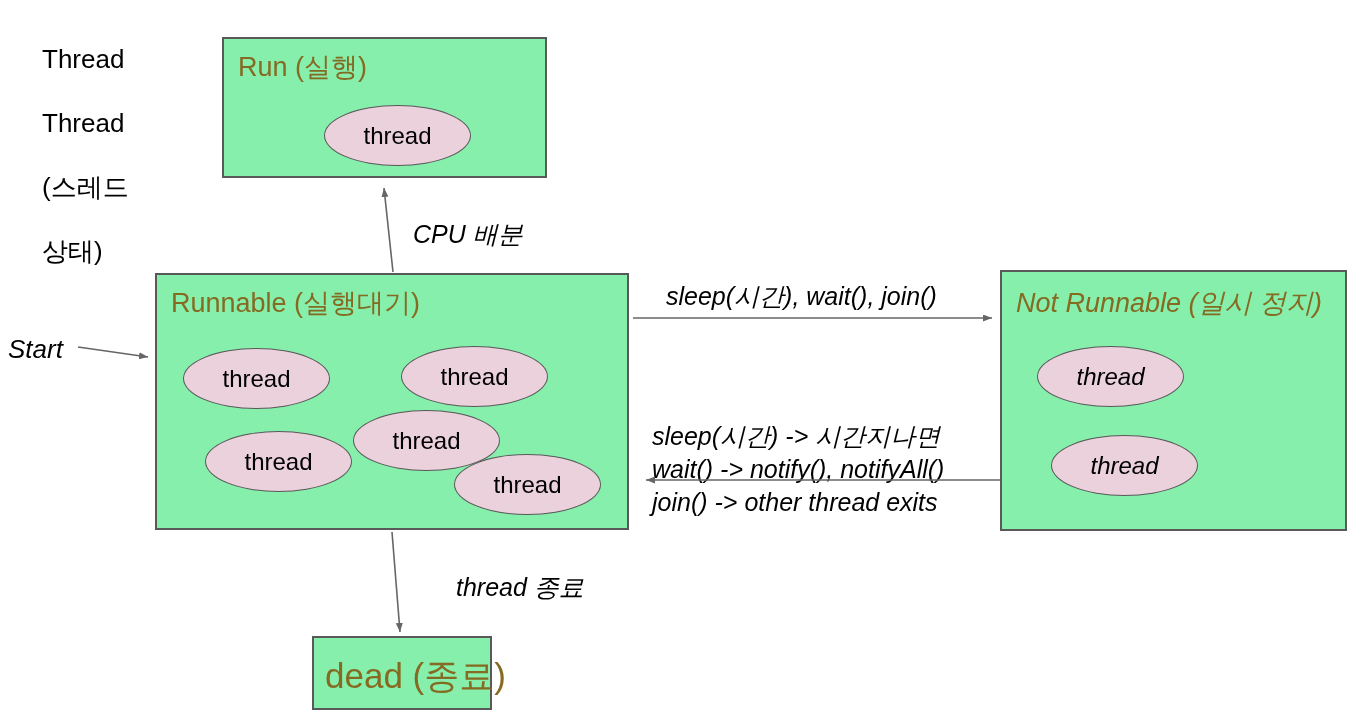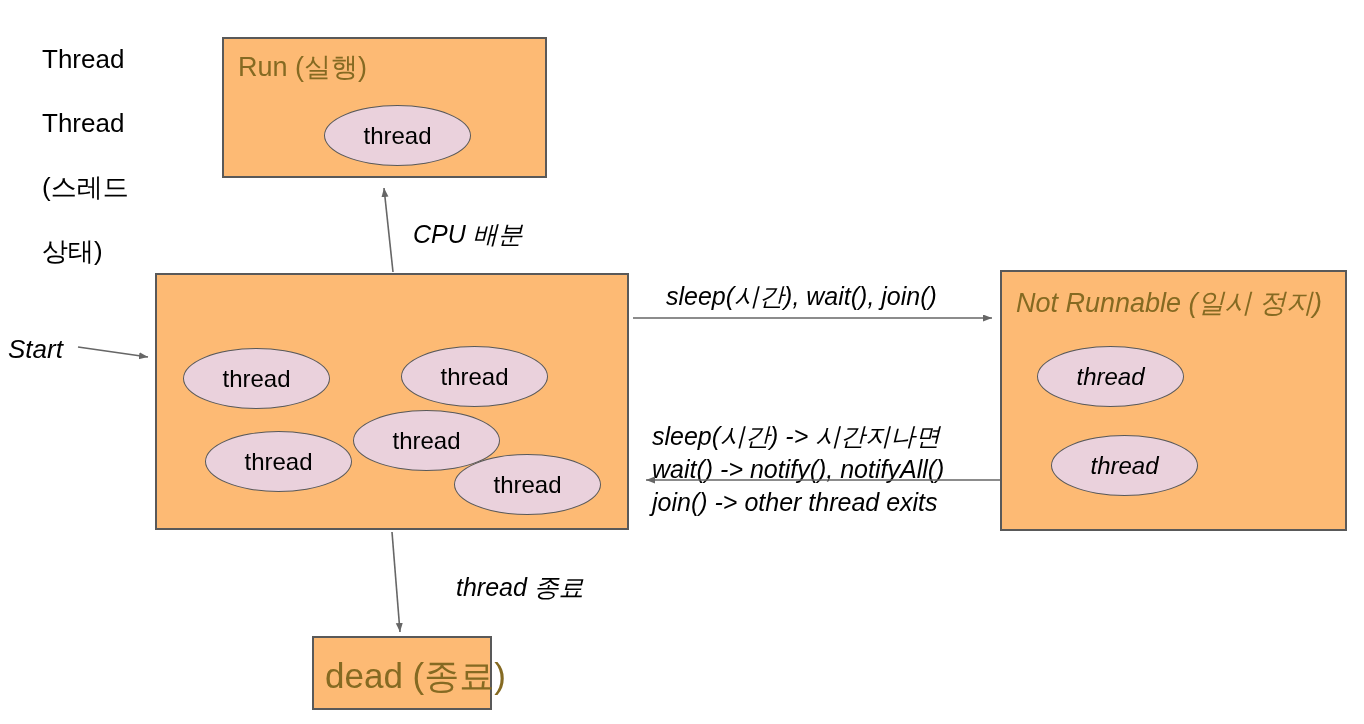--- a/index.html
+++ b/index.html
@@ -11,21 +11,21 @@
     position: relative;
     width: 1364px;
     height: 724px;
     background: #ffffff;
     font-family: "Liberation Sans", "DejaVu Sans", sans-serif;
     color: #000000;
     overflow: hidden;
   }
   .state-box {
     position: absolute;
-    background: #fdba74;
+    background: #86efac;
     border: 2px solid #595959;
     box-sizing: border-box;
   }
   .state-title {
     position: absolute;
     left: 14px;
     top: 14px;
     font-size: 27px;
     line-height: 1.1;
     color: #856a22;
@@ -83,20 +83,21 @@
     <div>(스레드</div>
     <div>상태)</div>
   </div>
 
   <div class="state-box" style="left:222px; top:37px; width:325px; height:141px;">
     <div class="state-title">Run (실행)</div>
     <div class="thread-ellipse" style="left:100px; top:66px;">thread</div>
   </div>
 
   <div class="state-box" style="left:155px; top:273px; width:474px; height:257px;">
+    <div class="state-title">Runnable (실행대기)</div>
     <div class="thread-ellipse" style="left:26px; top:73px;">thread</div>
     <div class="thread-ellipse" style="left:244px; top:71px;">thread</div>
     <div class="thread-ellipse" style="left:48px; top:156px;">thread</div>
     <div class="thread-ellipse" style="left:196px; top:135px;">thread</div>
     <div class="thread-ellipse" style="left:297px; top:179px;">thread</div>
   </div>
 
   <div class="state-box" style="left:1000px; top:270px; width:347px; height:261px;font-style:italic;">
     <div class="state-title" style="top:17px;">Not Runnable (일시 정지)</div>
     <div class="thread-ellipse" style="left:35px; top:74px;">thread</div>

